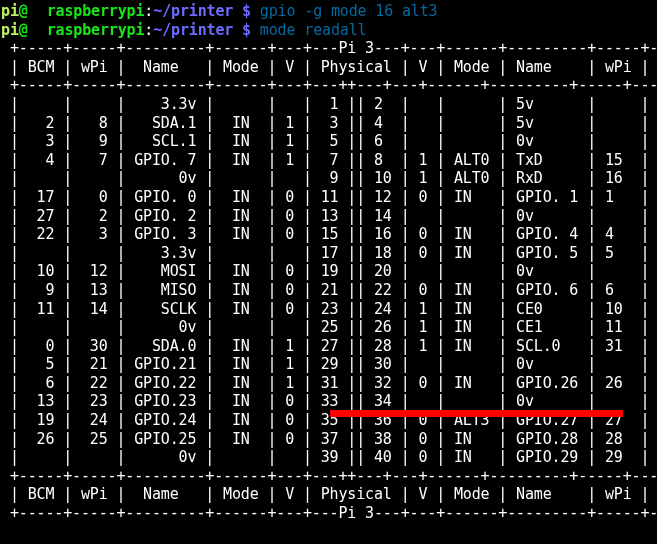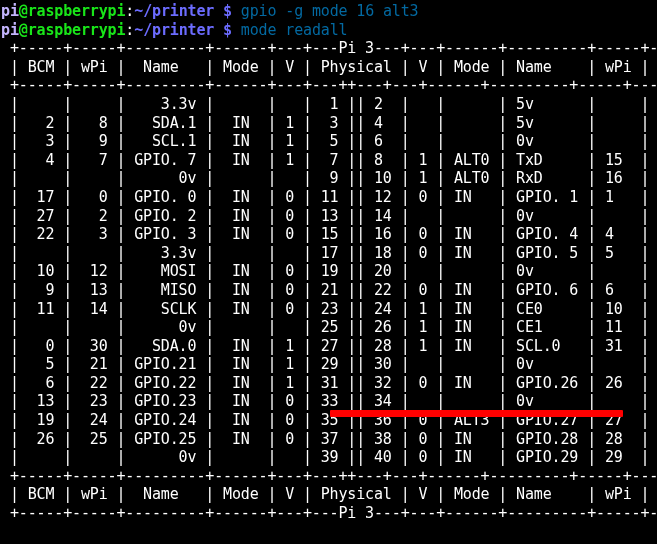--- a/index.html
+++ b/index.html
@@ -37,23 +37,23 @@
     padding: 0 0 0 1px;
     letter-spacing: -0.15px;
   }
   .prompt-line {
     white-space: pre;
     height: 18.6px;
     line-height: 18.6px;
     padding-left: 1px;
     letter-spacing: -0.15px;
   }
-  .p-user { color: #c4b5fd; font-weight: bold; }
+  .p-user { color: #bef264; font-weight: bold; }
   .p-at   { color: #19e619; font-weight: bold; }
-  .p-host { color: #19e619; font-weight: bold; }
+  .p-host { color: #19e619; font-weight: bold; margin-left: 19px; }
   .p-colon{ color: #ffffff; }
   .p-path { color: #6c6cff; font-weight: bold; }
   .p-dollar { color: #6c6cff; font-weight: bold; }
   .p-cmd  { color: #0369a1; }
   .cursor-block {
     display: inline-block;
     width: 9px;
     height: 15px;
     background: #ffffff;
     vertical-align: -3px;

